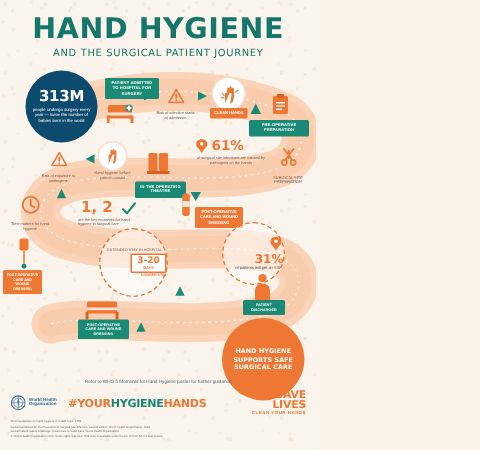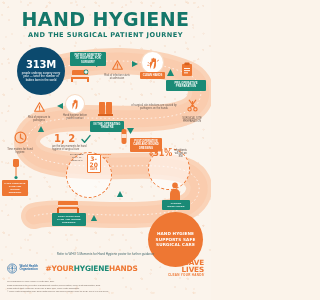--- a/index.html
+++ b/index.html
@@ -48,21 +48,21 @@
     font-family:"DejaVu Sans", sans-serif;
     font-weight:bold;
     font-size:19px;
     letter-spacing:.4px;
     color:#14776a;
     line-height:1;
     white-space:nowrap;
   }
   .subtitle {
     font-family:"DejaVu Sans", sans-serif;
-    font-weight:bold;
+    font-weight:normal;
     font-size:6.6px;
     letter-spacing:.45px;
     color:#14776a;
     margin-top:2px;
     white-space:nowrap;
   }
 
   
   .pathlayer { position:absolute; left:0; top:0; width:211px; height:300px; }
 
@@ -79,22 +79,22 @@
     left:17px; top:47px; width:48px; height:48px;
     background:#0c4a6e; color:#fff;
   }
   .stat-313 .big { font-size:10px; font-weight:bold; font-family:"DejaVu Sans",sans-serif; letter-spacing:-.2px; }
   .stat-313 .small { font-size:2.9px; line-height:1.22; margin-top:1.5px; padding:0 3px; }
 
   .dcircle {
     border-radius:50%;
     border:1px dashed #ee7733;
     background:rgba(255,255,255,.55);
-    display:flex; flex-direction:row;
-    align-items:flex-start; justify-content:center;
+    display:flex; flex-direction:column;
+    align-items:flex-end; justify-content:center;
     text-align:center;
   }
   .dcircle .lbl { font-size:2.7px; line-height:1.2; color:#5a4a42; padding:0 2px; }
   .dcircle .pct { font-size:8px; font-weight:bold; color:#ee7733; font-family:"DejaVu Sans",sans-serif; }
 
   .gbanner {
     background:#1a8a76; color:#fff;
     font-size:2.7px; font-weight:bold; line-height:1.25;
     text-align:center; padding:2px 2.5px;
     border-radius:1px;
@@ -244,20 +244,27 @@
       <rect x="4.5" y=".6" width="5" height="2.6" rx=".7" fill="#d9621f"></rect>
       <rect x="4" y="6" width="6" height=".9" fill="#fff"></rect>
       <rect x="4" y="8.2" width="6" height=".9" fill="#fff"></rect>
       <rect x="4" y="10.4" width="4" height=".9" fill="#fff"></rect>
     </svg>
   </div>
   <div class="node" style="left:166px; top:80px; width:40px;">
     <div class="gbanner">PRE-OPERATIVE PREPARATION</div>
   </div>
 
+  <div class="node" style="left:130px; top:92px; width:46px; display:flex; align-items:center; gap:2px;">
+    <svg width="9" height="11" viewBox="0 0 9 11">
+      <path d="M4.5 .8 C7 .8 8.2 2.4 8.2 4 C8.2 6.2 6 7 4.5 10.2 C3 7 .8 6.2 .8 4 C.8 2.4 2 .8 4.5 .8 Z" fill="#ee7733"></path>
+      <circle cx="4.5" cy="3.8" r="1.2" fill="#fff"></circle>
+    </svg>
+    <div style="font-size:9px; font-weight:bold; color:#ee7733; font-family:'DejaVu Sans',sans-serif;">61%</div>
+  </div>
   <div class="node caption" style="left:131px; top:104px; width:46px;">of surgical site infections are caused by pathogens on the hands</div>
 
   <div class="node" style="left:176px; top:98px; width:32px; text-align:center;">
     <svg width="13" height="13" viewBox="0 0 13 13">
       <path d="M6.5 2 L6.5 8" stroke="#ee7733" stroke-width="1.2"></path>
       <path d="M3.2 1.2 L8.6 8.4 M9.8 1.2 L4.4 8.4" stroke="#ee7733" stroke-width="1.1" stroke-linecap="round"></path>
       <circle cx="3.6" cy="10.3" r="1.7" fill="none" stroke="#ee7733" stroke-width="1.1"></circle>
       <circle cx="9.4" cy="10.3" r="1.7" fill="none" stroke="#ee7733" stroke-width="1.1"></circle>
     </svg>
     <div class="caption" style="margin-top:1px;">SURGICAL SITE PREPARATION</div>

